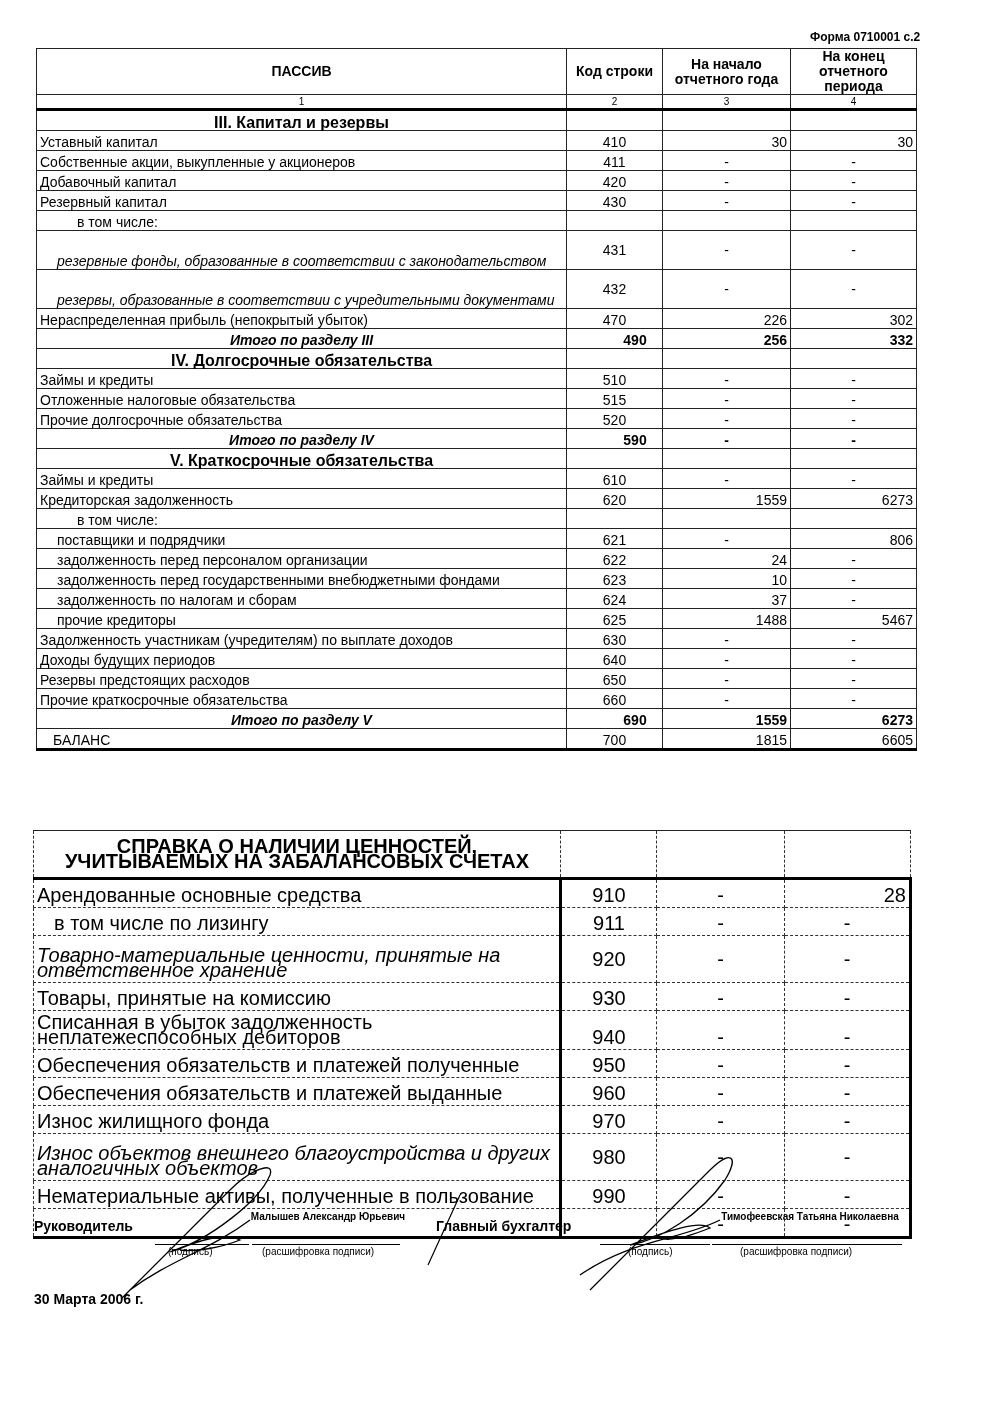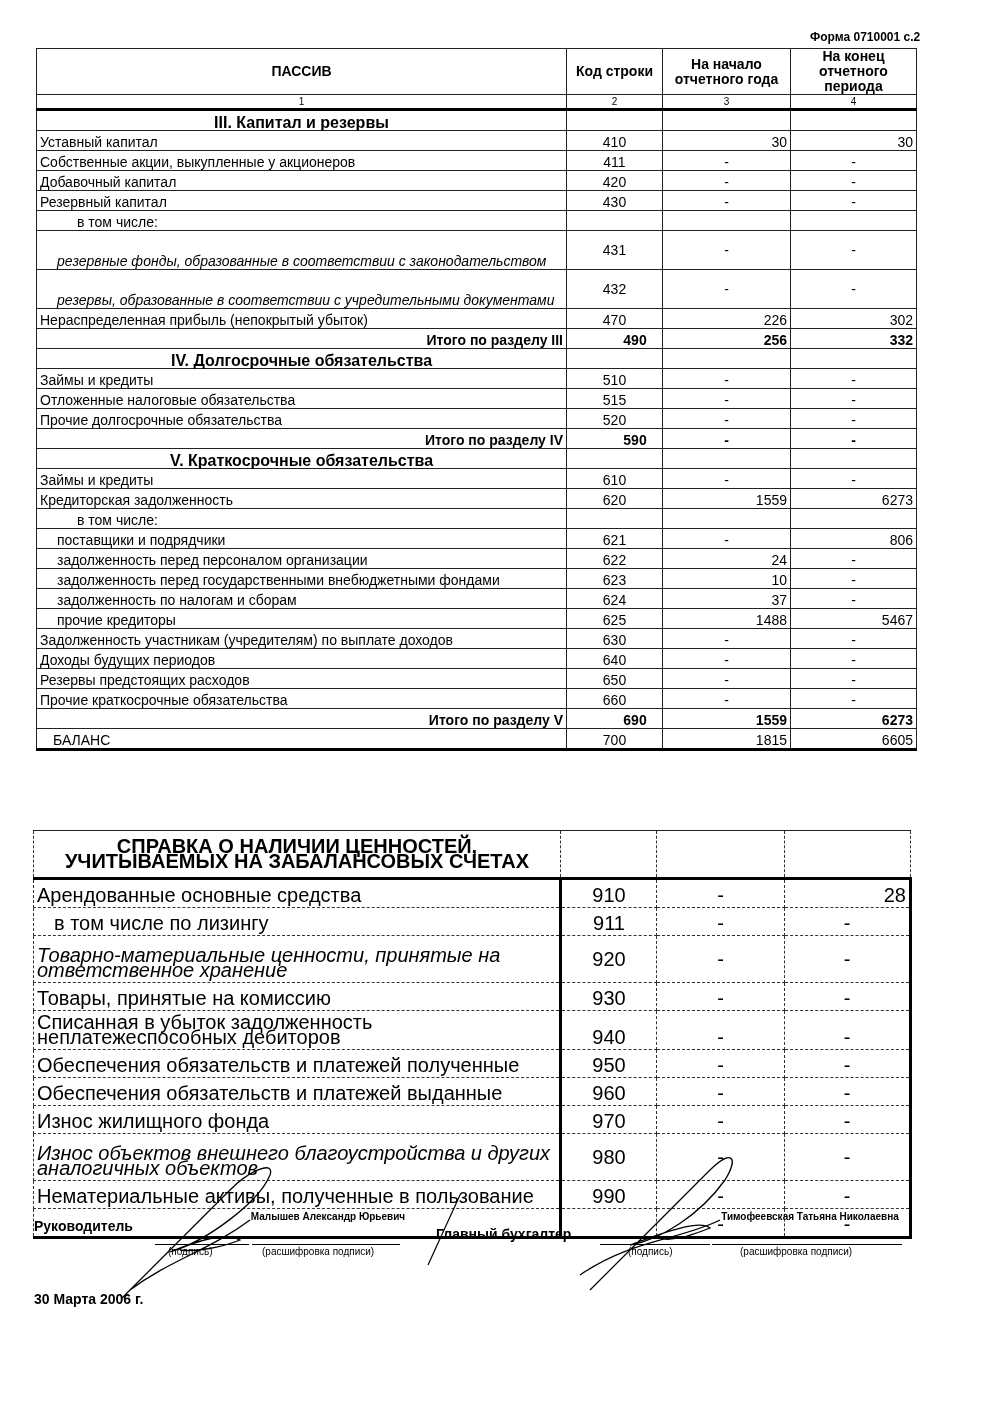--- a/index.html
+++ b/index.html
@@ -17,21 +17,21 @@
   th.title { font-size: 17px; height: 66px; }
   th.hdr { font-size: 14px; line-height: 18px; }
   tr.num td { text-align: center; font-size: 10px; height: 13px; line-height: 12px; vertical-align: middle; }
   td.lbl { border-left: 1px solid #555; border-right: none; border-top: none; border-bottom: none; }
   td.code { text-align: center; border-left: 3px solid #000; }
   td.v { text-align: right; }
   td.v.dash, td.v3.dash { text-align: center; }
   td.last { border-right: 3px solid #000; }
   tr.sect td.lbl { text-align: center; font-weight: bold; font-size: 16px; }
   tr.total td { font-weight: bold; }
-  tr.total td.lbl { text-align: right; }
+  tr.total td.lbl { text-align: center; font-style: italic; }
   tr.total td.code { font-style: normal; padding-left: 44px; }
   tr.tall td { height: 38px; vertical-align: middle; }
   tr.tall td.lbl { vertical-align: bottom; font-style: italic; }
   tr.indent1 td.lbl { padding-left: 40px; }
   tr.indent2 td.lbl { padding-left: 20px; }
   tr.dashed td { border-top: 1px dashed #222; }
   tr.bal-row td { border-bottom: 3px solid #000; font-weight: normal; }
   tr.bal-row td.lbl { padding-left: 16px; }
   tr.first-data td { border-top: 3px solid #000; }
 
@@ -359,21 +359,21 @@
 <div class="sig" style="left:34px; top:1218px;">Руководитель</div>
 <div class="sig-line" style="left:155px; top:1244px; width:94px;"></div>
 <div class="sig-cap" style="left:168px; top:1246px;">(подпись)</div>
 <div class="sig-name" style="left:238px; top:1209px; width:180px;">Малышев Александр Юрьевич</div>
 <div class="sig-line" style="left:252px; top:1244px; width:148px;"></div>
 <div class="sig-cap" style="left:262px; top:1246px;">(расшифровка подписи)</div>
 <svg class="scribble" style="left:110px; top:1160px;" width="180" height="150">
   <path d="M12,138 C40,110 80,70 120,30 C140,10 165,0 160,15 C150,40 100,80 60,92 C90,80 115,72 130,80 C110,88 85,92 70,90 M20,130 C60,100 100,90 140,60" fill="none" stroke="#000" stroke-width="1.3"></path>
 </svg>
 
-<div class="sig" style="left:436px; top:1218px;margin-top:8px;">Главный бухгалтер</div>
+<div class="sig" style="left:436px; top:1218px;">Главный бухгалтер</div>
 <svg class="scribble" style="left:425px; top:1190px;" width="40" height="80">
   <path d="M35,5 L3,75" fill="none" stroke="#000" stroke-width="1.2"></path>
 </svg>
 <div class="sig-line" style="left:600px; top:1244px; width:110px;"></div>
 <div class="sig-cap" style="left:628px; top:1246px;">(подпись)</div>
 <div class="sig-name" style="left:712px; top:1209px; width:196px;">Тимофеевская Татьяна Николаевна</div>
 <div class="sig-line" style="left:712px; top:1244px; width:190px;"></div>
 <div class="sig-cap" style="left:740px; top:1246px;">(расшифровка подписи)</div>
 <svg class="scribble" style="left:570px; top:1150px;" width="180" height="150">
   <path d="M20,140 C50,110 100,60 140,20 C160,0 170,5 155,30 C130,65 90,90 60,95 C100,80 130,70 140,78 C120,86 100,92 90,88 M10,125 C60,90 110,90 150,70" fill="none" stroke="#000" stroke-width="1.3"></path>

